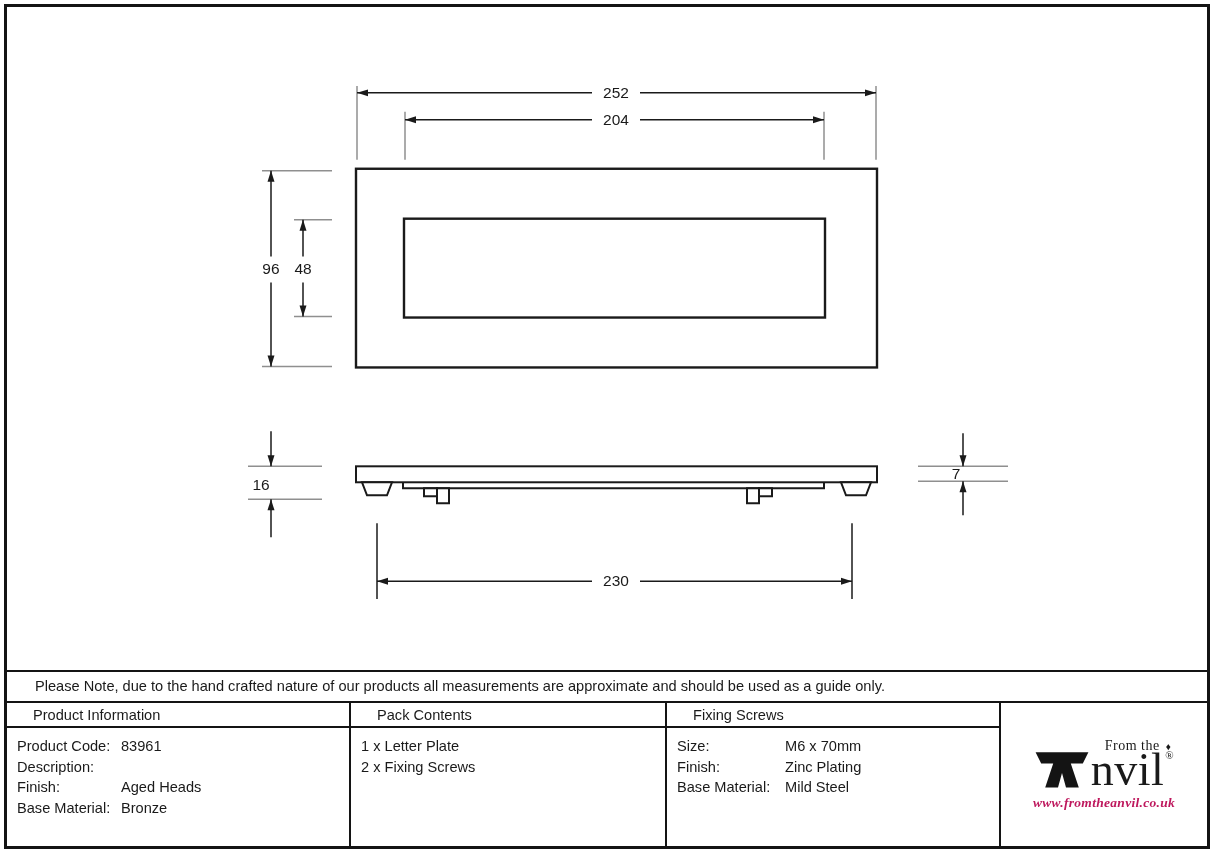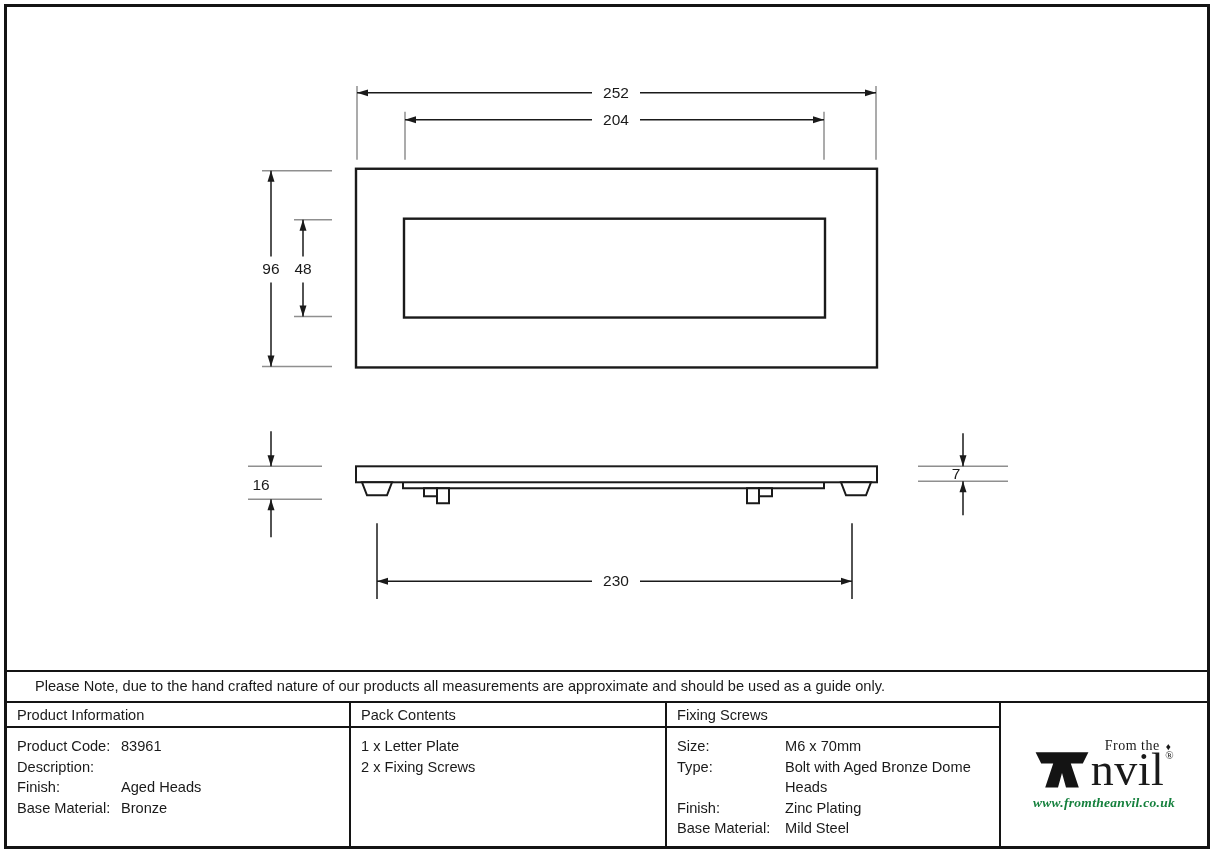--- a/index.html
+++ b/index.html
@@ -35,21 +35,21 @@
     padding:6px 10px 7px 28px; font-size:14.6px; background:#fff;
   }
 
   .spec-table {
     flex:0 0 143px;
     display:grid;
     grid-template-columns:344px 316px 334px 1fr;
     grid-template-rows:25px 1fr;
   }
   .cell { border-right:2px solid #141414; min-width:0; }
-  .hdr  { display:flex; align-items:center; padding:0 10px; font-size:14.6px;
+  .hdr  { display:flex; align-items:center; padding:0 26px; font-size:14.6px;
           border-bottom:2px solid #141414; }
   .bodycell { padding:8px 4px 0 10px; font-size:14.6px; line-height:20.6px; }
   .kv   { display:grid; grid-template-columns:104px 1fr; }
   .kv3  { display:grid; grid-template-columns:108px 1fr; }
   .kv3 .v { max-width:214px; }
 
   .logo-cell {
     grid-column:4; grid-row:1 / 3;
     display:flex; align-items:center; justify-content:center;
   }
@@ -63,21 +63,21 @@
   }
   .from-the .dia { font-size:10px; margin-left:6px; }
   .nvil {
     font-family:"Liberation Serif", serif; font-size:46px; line-height:1;
     letter-spacing:0.5px; white-space:nowrap;
   }
   .reg { font-family:"Liberation Serif", serif; font-size:11px;
          vertical-align:26px; margin-left:1px; }
   .logo-url {
     font-family:"Liberation Serif", serif; font-style:italic; font-weight:bold;
-    font-size:13.5px; color:#15803d; margin-top:2px; letter-spacing:0.3px;
+    font-size:13.5px; color:#be185d; margin-top:2px; letter-spacing:0.3px;
     white-space:nowrap;
   }
 </style>
 </head>
 <body>
 
 <div class="frame">
 
   <div class="drawing-area">
     <svg viewBox="7 7 1200 664" preserveAspectRatio="none">
@@ -213,24 +213,20 @@
       <div>1 x Letter Plate</div>
       <div>2 x Fixing Screws</div>
     </div>
 
     <div class="cell bodycell">
       <div class="kv3">
         <span>Size:</span>
         <span class="v">M6 x 70mm</span>
       </div>
       <div class="kv3">
-        <span>Type:</span>
-        <span class="v">Bolt with Aged Bronze Dome Heads</span>
-      </div>
-      <div class="kv3">
         <span>Finish:</span>
         <span class="v">Zinc Plating</span>
       </div>
       <div class="kv3">
         <span>Base Material:</span>
         <span class="v">Mild Steel</span>
       </div>
     </div>
 
   </div>

